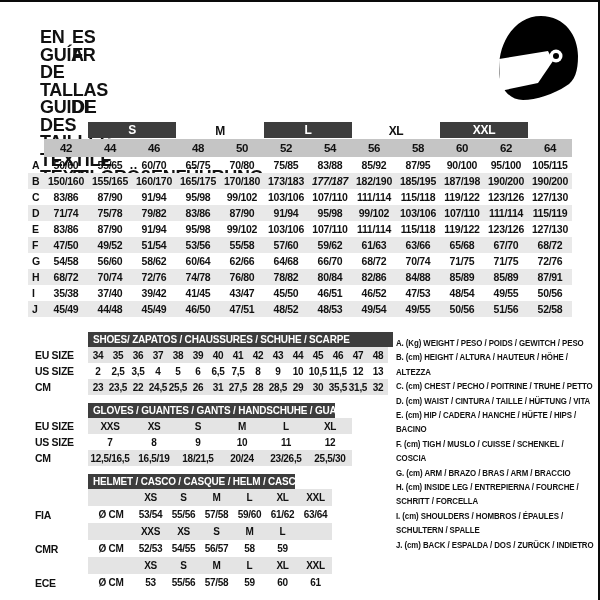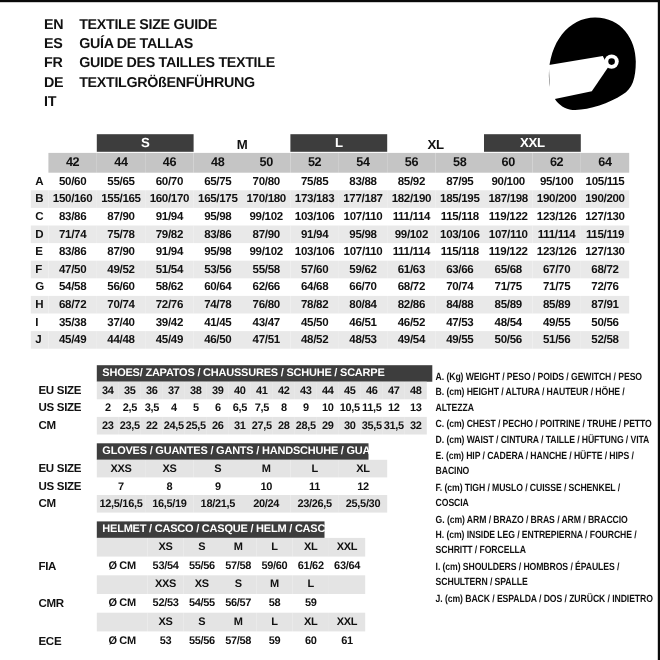--- a/index.html
+++ b/index.html
@@ -3,22 +3,22 @@
 <meta charset="utf-8">
 <style>
   html,body{margin:0;padding:0;}
   body{
     width:600px;height:600px;position:relative;background:#fff;color:#111;
     font-family:"Liberation Sans","DejaVu Sans",sans-serif;overflow:hidden;
     -webkit-font-smoothing:antialiased;
   }
   .frame{position:absolute;left:0;top:0;right:0;bottom:0;border-top:2px solid #0a0a0a;border-right:2px solid #0a0a0a;pointer-events:none;}
   
-  #langs{position:absolute;left:40px;top:13px;display:grid;grid-template-columns:32px auto;
-         font-size:13px;font-weight:700;line-height:17.5px;letter-spacing:-0.3px;}
+  #langs{position:absolute;left:40px;top:29px;display:grid;grid-template-columns:32px auto;
+         font-size:18px;font-weight:700;line-height:17.5px;letter-spacing:-0.3px;}
   
   #helm{position:absolute;left:486px;top:8px;}
   
   #textile{position:absolute;left:28px;top:122px;display:grid;
            grid-template-columns:16px repeat(12,44px);
            grid-template-rows:17px 18px repeat(10,16px);
            font-size:10.5px;font-weight:700;letter-spacing:-0.3px;}
   .c{display:flex;align-items:center;justify-content:center;white-space:nowrap;}
   .letter{justify-content:flex-start;padding-left:4px;}
   .groupbar{background:#3d3d3d;color:#fff;font-size:12px;margin-bottom:1px;}
@@ -43,21 +43,20 @@
           font-size:9.5px;font-weight:700;line-height:14.4px;letter-spacing:-0.1px;}
   .legend-item{white-space:normal;}
 </style>
 </head>
 <body>
 
 <div class="frame"></div>
 
 <div id="langs">
     <div>EN</div>
-    <div>TEXTILE SIZE GUIDE</div>
     <div>ES</div>
     <div>GUÍA DE TALLAS</div>
     <div>FR</div>
     <div>GUIDE DES TAILLES TEXTILE</div>
     <div>DE</div>
     <div>TEXTILGRÖßENFÜHRUNG</div>
     <div>IT</div>
   </div>
 
 <svg id="helm" width="100" height="102" viewBox="0 0 100 100" aria-hidden="true">
@@ -100,21 +99,21 @@
     <div class="c" style="grid-area: 3 / 11;">90/100</div>
     <div class="c" style="grid-area: 3 / 12;">95/100</div>
     <div class="c" style="grid-area: 3 / 13;">105/115</div>
     <div class="c letter shade" style="grid-area: 4 / 1;">B</div>
     <div class="c shade" style="grid-area: 4 / 2;">150/160</div>
     <div class="c shade" style="grid-area: 4 / 3;">155/165</div>
     <div class="c shade" style="grid-area: 4 / 4;">160/170</div>
     <div class="c shade" style="grid-area: 4 / 5;">165/175</div>
     <div class="c shade" style="grid-area: 4 / 6;">170/180</div>
     <div class="c shade" style="grid-area: 4 / 7;">173/183</div>
-    <div class="c shade" style="grid-area: 4 / 8;">177/187</div>
+    <div class="c shade" style="grid-area: 4 / 8; font-style: italic;">177/187</div>
     <div class="c shade" style="grid-area: 4 / 9;">182/190</div>
     <div class="c shade" style="grid-area: 4 / 10;">185/195</div>
     <div class="c shade" style="grid-area: 4 / 11;">187/198</div>
     <div class="c shade" style="grid-area: 4 / 12;">190/200</div>
     <div class="c shade" style="grid-area: 4 / 13;">190/200</div>
     <div class="c letter" style="grid-area: 5 / 1;">C</div>
     <div class="c" style="grid-area: 5 / 2;">83/86</div>
     <div class="c" style="grid-area: 5 / 3;">87/90</div>
     <div class="c" style="grid-area: 5 / 4;">91/94</div>
     <div class="c" style="grid-area: 5 / 5;">95/98</div>

